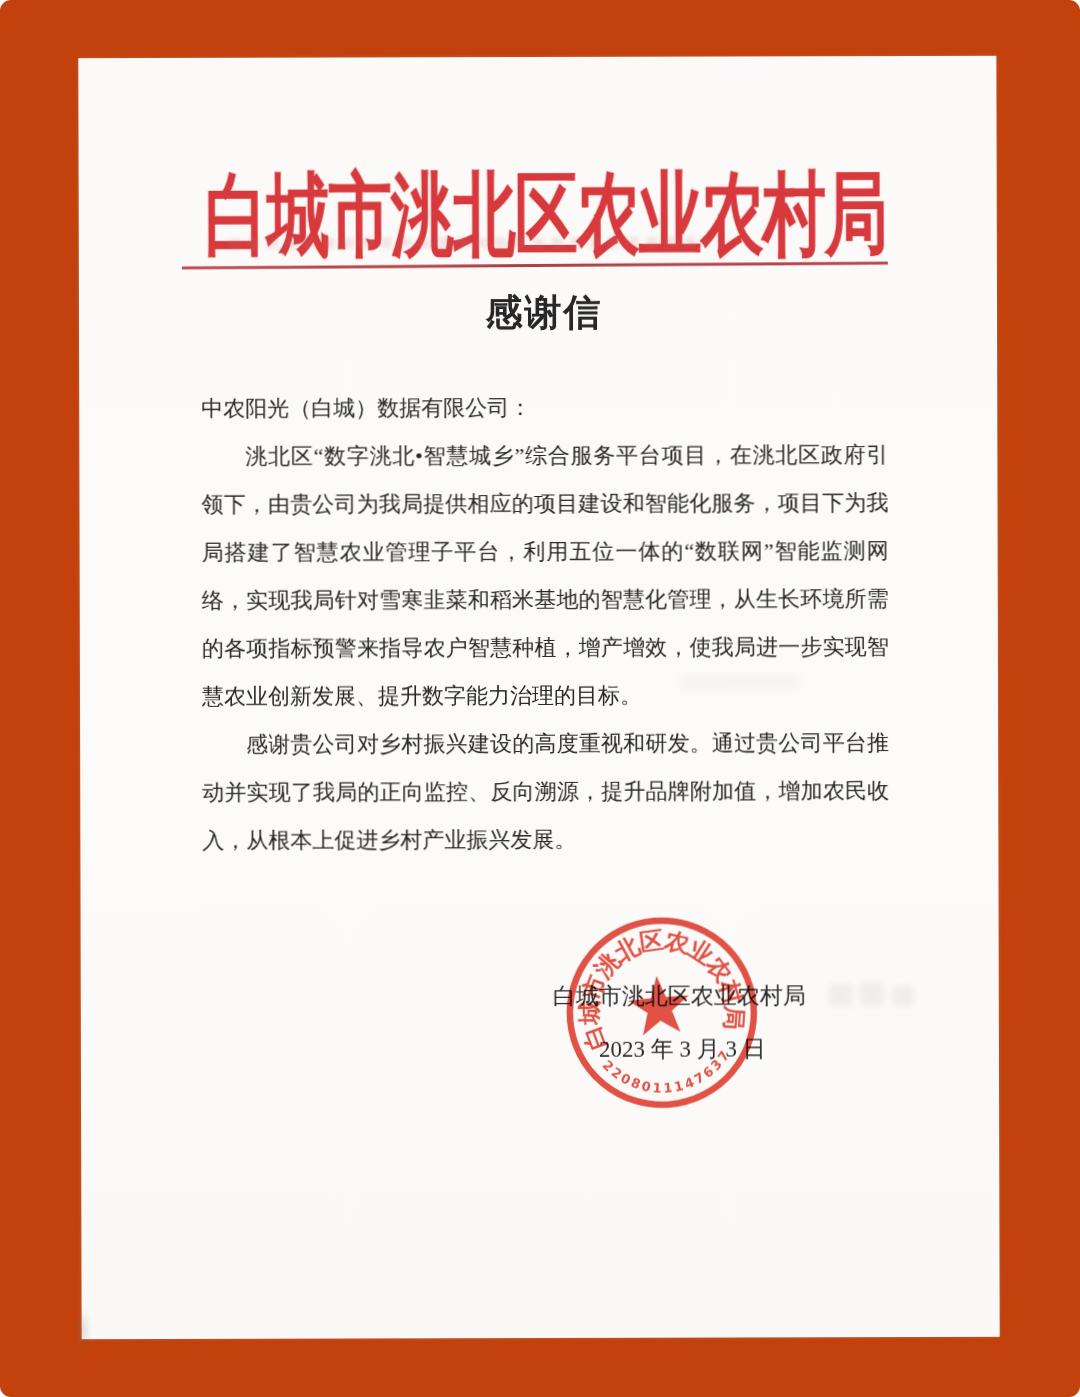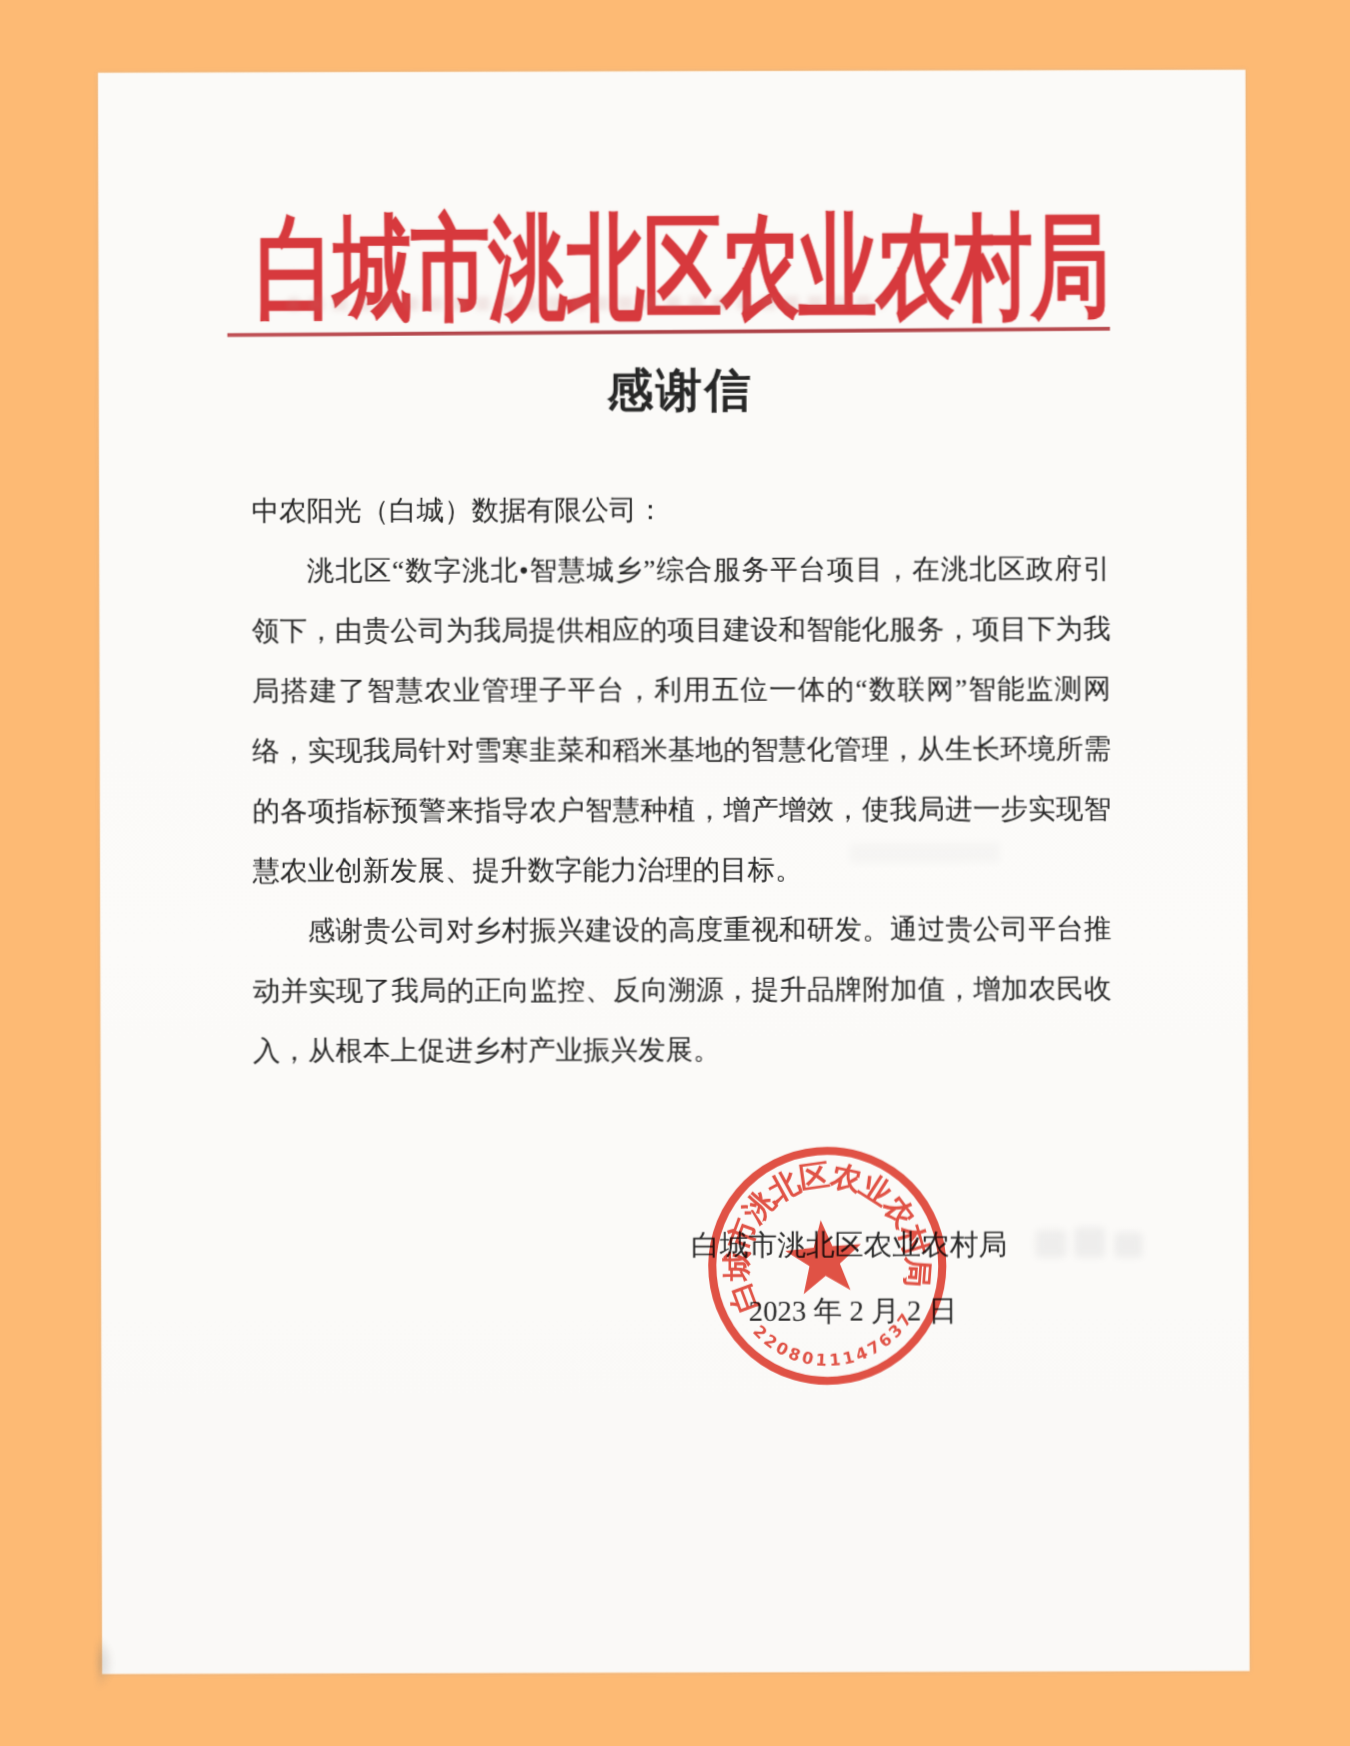--- a/index.html
+++ b/index.html
@@ -1,19 +1,20 @@
 <!DOCTYPE html>
 <html><head>
 <meta charset="utf-8">
 <style>
   html,body{margin:0;padding:0;background:#ffffff;}
   #canvas{
     position:relative;width:1080px;height:1397px;overflow:hidden;
-    background:#fdba74;
+    background:#c2410c;
     font-family:"Liberation Serif","DejaVu Serif",serif;
+    border-radius:11px;
   }
   
   #paper{
     position:absolute;left:80px;top:57px;width:918px;height:1281px;
     background:linear-gradient(180deg,#fbfaf8 0%,#fcfbf9 55%,#faf9f7 100%);
     box-shadow:0 0 3px rgba(180,175,168,.35);
     transform:rotate(-0.15deg);
   }
   
   .letterhead{
@@ -99,21 +100,21 @@
           <div class="line">慧农业创新发展、提升数字能力治理的目标。</div>
         </div>
       <div class="lines">
           <div class="line fill indent">感谢贵公司对乡村振兴建设的高度重视和研发。通过贵公司平台推</div>
           <div class="line fill">动并实现了我局的正向监控、反向溯源，提升品牌附加值，增加农民收</div>
           <div class="line">入，从根本上促进乡村产业振兴发展。</div>
         </div>
     </div>
 
     <div class="sig-org">白城市洮北区农业农村局</div>
-    <div class="sig-date">2023 年 2 月 2 日</div>
+    <div class="sig-date">2023 年 3 月 3 日</div>
 
     <div class="ghost-blob gb1"></div>
     <div class="ghost-blob gb2"></div>
     <div class="ghost-blob gb3"></div>
     <div class="ghost-blob gb4"></div>
     <div class="corner-curl"></div>
 
     <svg class="stamp" viewBox="0 0 210 210" xmlns="http://www.w3.org/2000/svg">
       <g transform="rotate(-5 105 105)" fill="#e13b2d">
         <circle cx="105" cy="105" r="92" fill="none" stroke="#e13b2d" stroke-width="6.5"></circle>

